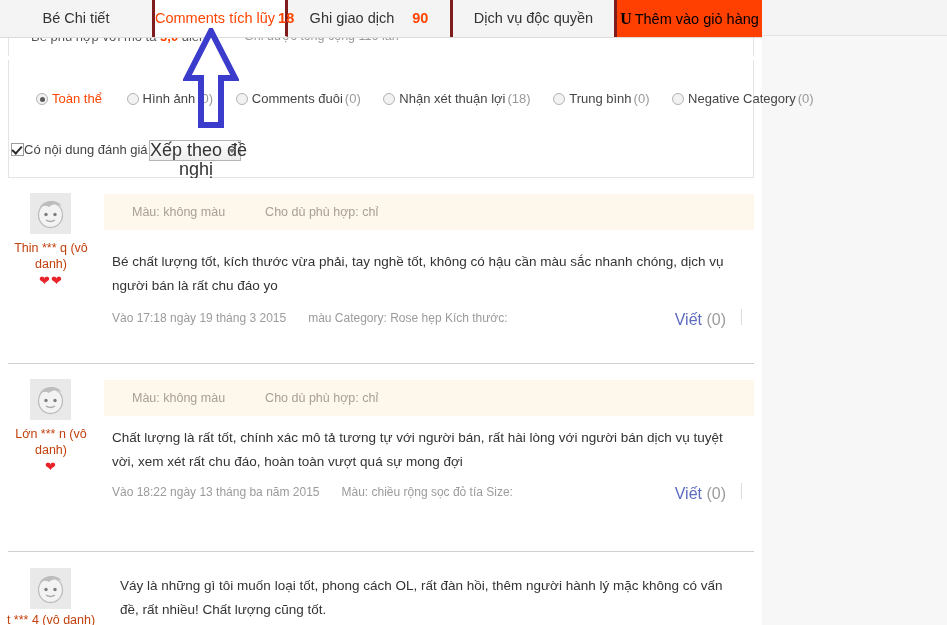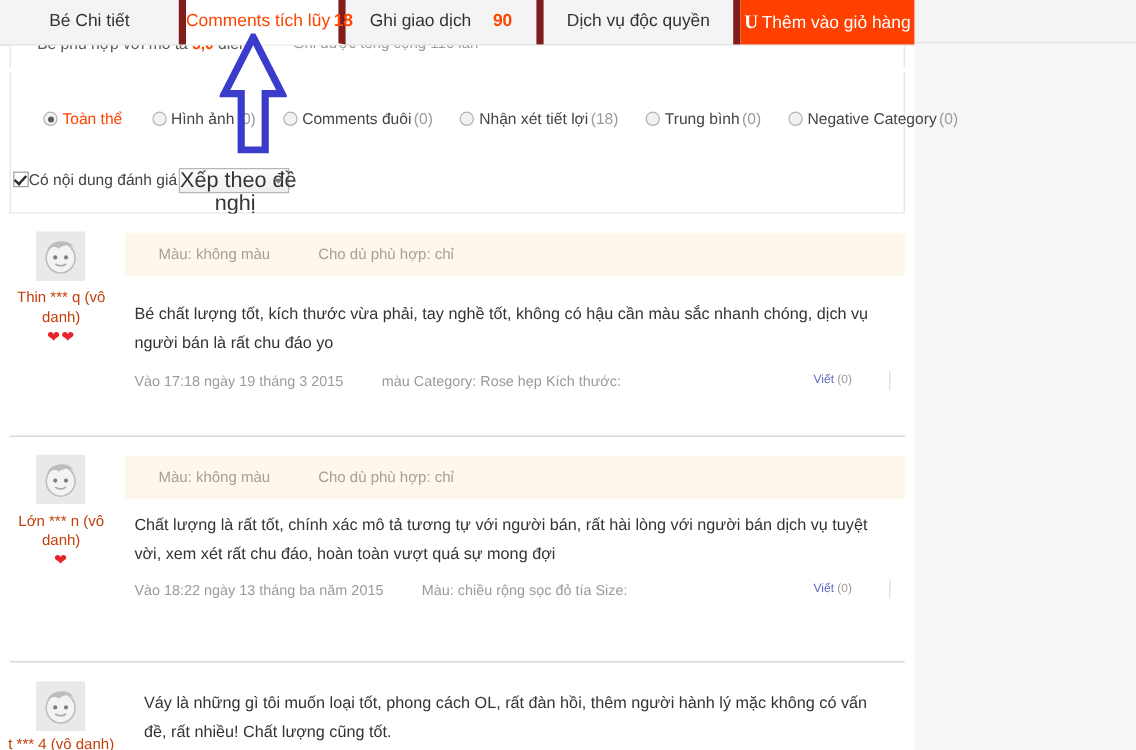--- a/index.html
+++ b/index.html
@@ -60,21 +60,21 @@
     box-sizing: border-box;
   }
   .tab {
     position: absolute;
     top: 0;
     height: 37px;
     line-height: 37px;
     text-align: center;
     font-size: 14.5px;
     color: #333333;
-    border-right: 6px solid #7f1d1d;
+    border-right: 3px solid #7f1d1d;
     box-sizing: border-box;
     white-space: nowrap;
     cursor: pointer;
     background: transparent;
   }
   .tab.active {
     background: #ffffff;
     color: #ff4400;
     border-bottom: 1px solid #ffffff;
   }
@@ -84,21 +84,21 @@
     margin-left: 3px;
   }
   .tab.active .cnt { color: #ff4400; }
   .tab .cnt-dark {
     color: #ff4400;
     font-weight: bold;
     margin-left: 18px;
   }
   .tab.cart {
     background: #ff4000;
-    color: #ffffff;
+    color: #000000;
     border-right: none;
     font-size: 14.5px;
   }
   .tab.cart .u {
     font-weight: bold;
     font-family: "Liberation Serif", serif;
     font-size: 16px;
     margin-right: 3px;
   }
 
@@ -308,28 +308,28 @@
     line-height: 24px;
   }
   .rv-meta {
     position: absolute;
     left: 104px;
     width: 642px;
     font-size: 12px;
     color: #9b9b9b;
     white-space: nowrap;
   }
-  .rv-meta .m2 { margin-left: 32px; }
+  .rv-meta .m2 { margin-left: 22px; }
   .rv-reply {
     position: absolute;
-    right: 44px;
+    right: 28px;
     top: 0;
     color: #5c6bc0;
     cursor: pointer;
-    font-size: 10px;
+    font-size: 16px;
   }
   .rv-reply .cnt { color: #9b9b9b; }
   .rv-reply-bar {
     position: absolute;
     right: 12px;
     top: -2px;
     width: 1px;
     height: 16px;
     background: #dcdcdc;
   }
@@ -391,21 +391,21 @@
 
         <span class="radio-item">
           <span class="rdo"></span><span class="rlabel">Hình ảnh</span><span class="rcount">(0)</span>
         </span>
 
         <span class="radio-item">
           <span class="rdo"></span><span class="rlabel">Comments đuôi</span><span class="rcount">(0)</span>
         </span>
 
         <span class="radio-item">
-          <span class="rdo"></span><span class="rlabel">Nhận xét tiết lợi</span><span class="rcount">(18)</span>
+          <span class="rdo"></span><span class="rlabel">Nhận xét thuận lợi</span><span class="rcount">(18)</span>
         </span>
 
         <span class="radio-item">
           <span class="rdo"></span><span class="rlabel">Trung bình</span><span class="rcount">(0)</span>
         </span>
 
         <span class="radio-item">
           <span class="rdo"></span><span class="rlabel">Negative Category</span><span class="rcount">(0)</span>
         </span>
       </div>

